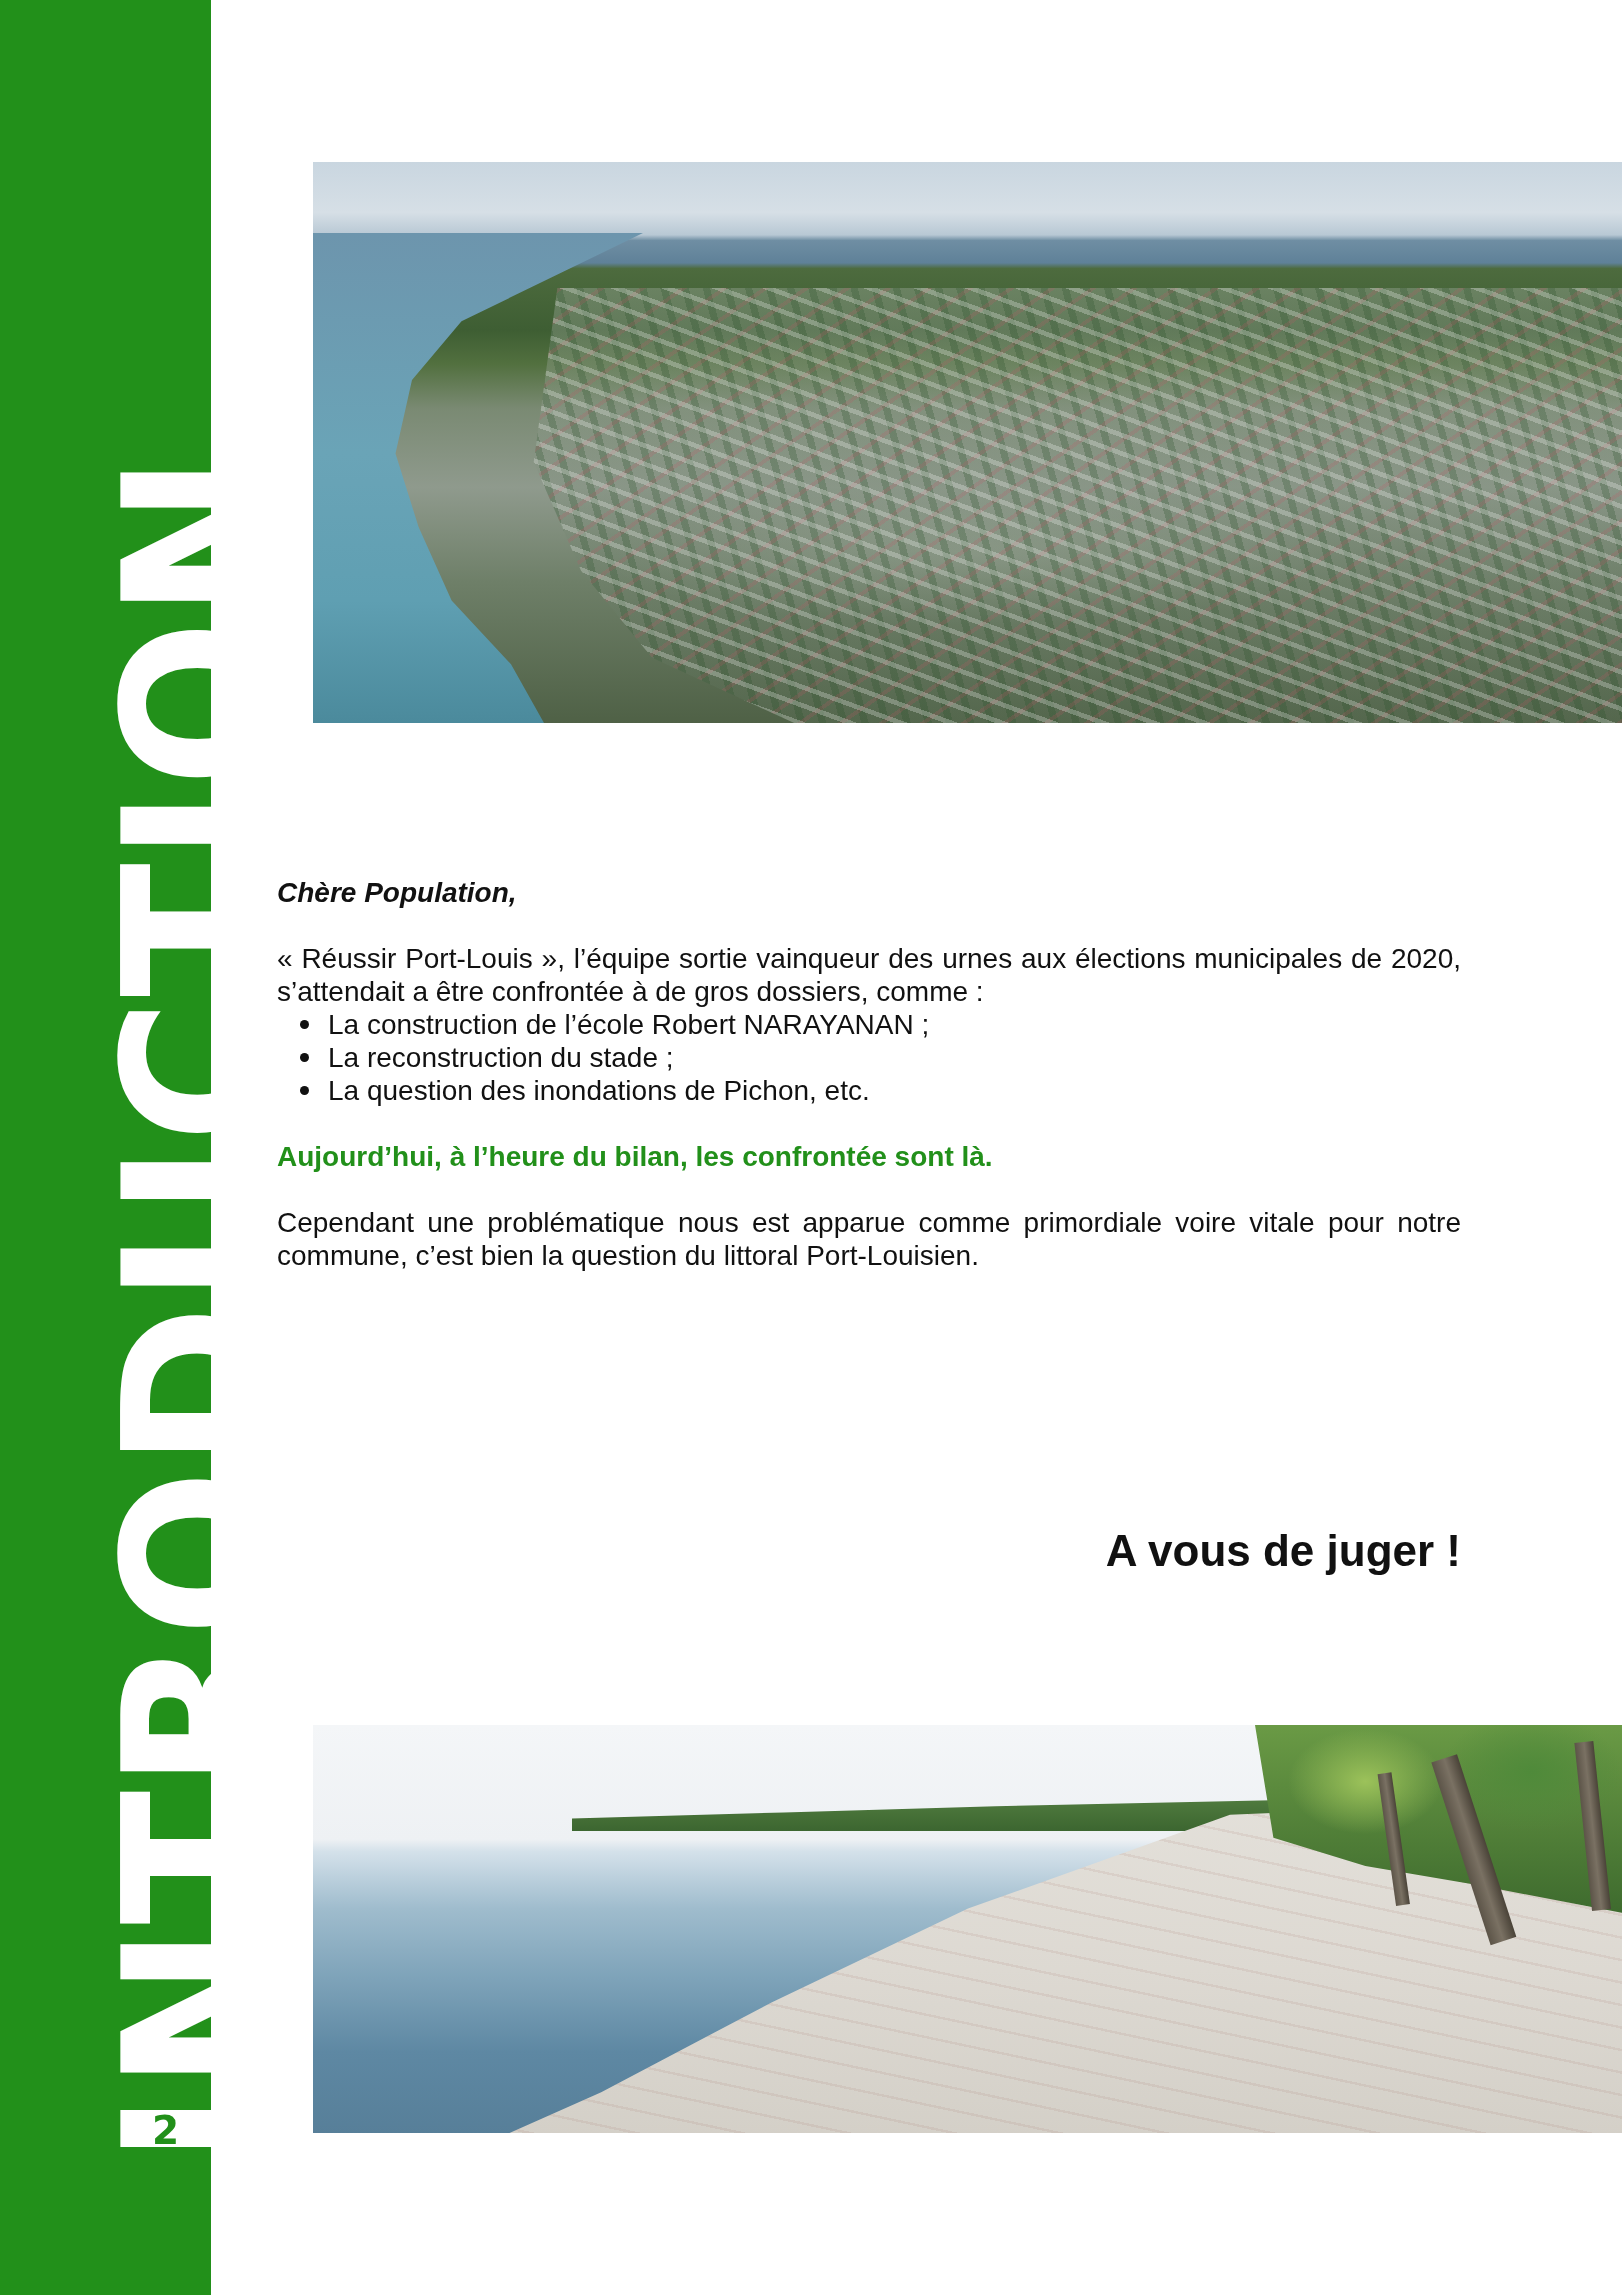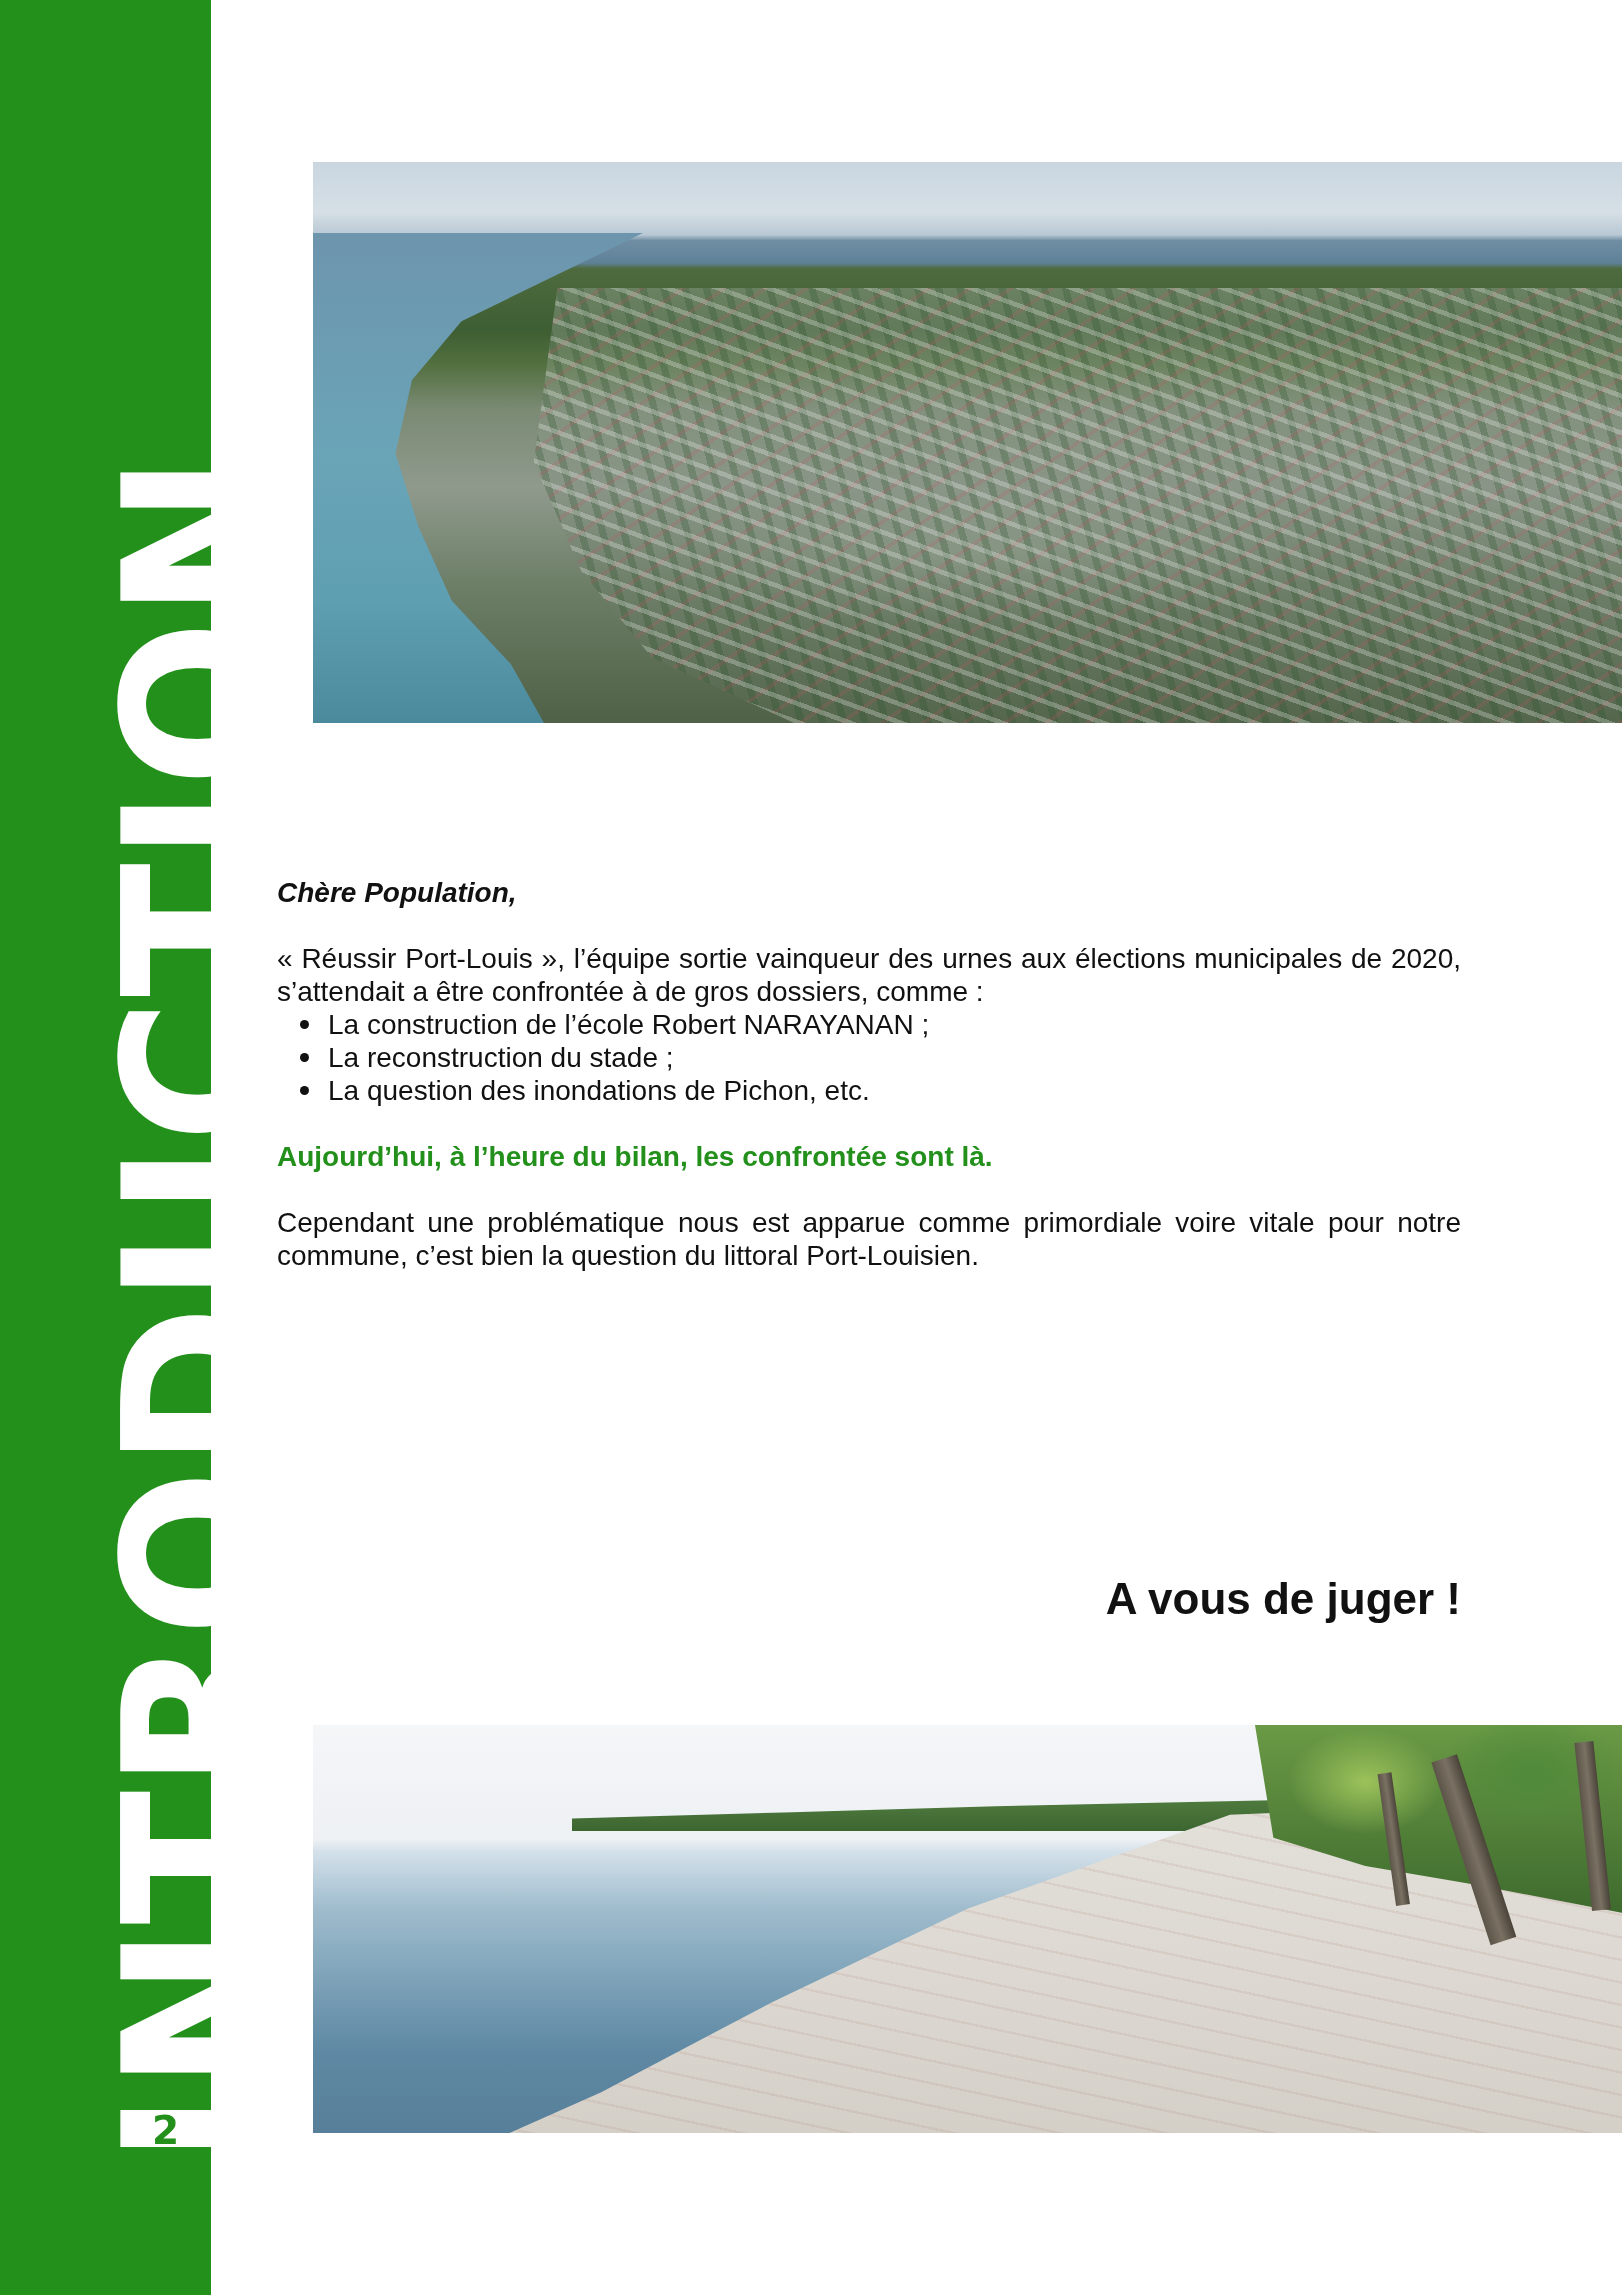--- a/index.html
+++ b/index.html
@@ -114,21 +114,21 @@
   .bullets { margin: 0; padding: 0 0 0 51px; list-style: none; }
   .bullets li { position: relative; }
   .bullets li::before {
     content: ""; position: absolute; left: -28px; top: 11.8px;
     width: 9.4px; height: 9.4px; border-radius: 50%; background: #111;
   }
   .highlight { font-weight: bold; color: #22901a; }
   .strong-inline { font-weight: normal; }
   .closing {
     position: absolute; right: 162px; top: 1526px;
-    font-size: 44px; font-weight: bold; color: #111; line-height: 50px; margin-top: 48px;
+    font-size: 44px; font-weight: bold; color: #111; line-height: 50px;
   }
 </style>
 </head>
 <body>
 
 <div class="side-band">
   <div class="vertical-title">
     <span class="txt">INTRODUCTION</span>
   </div>
   <div class="page-number">2</div>

